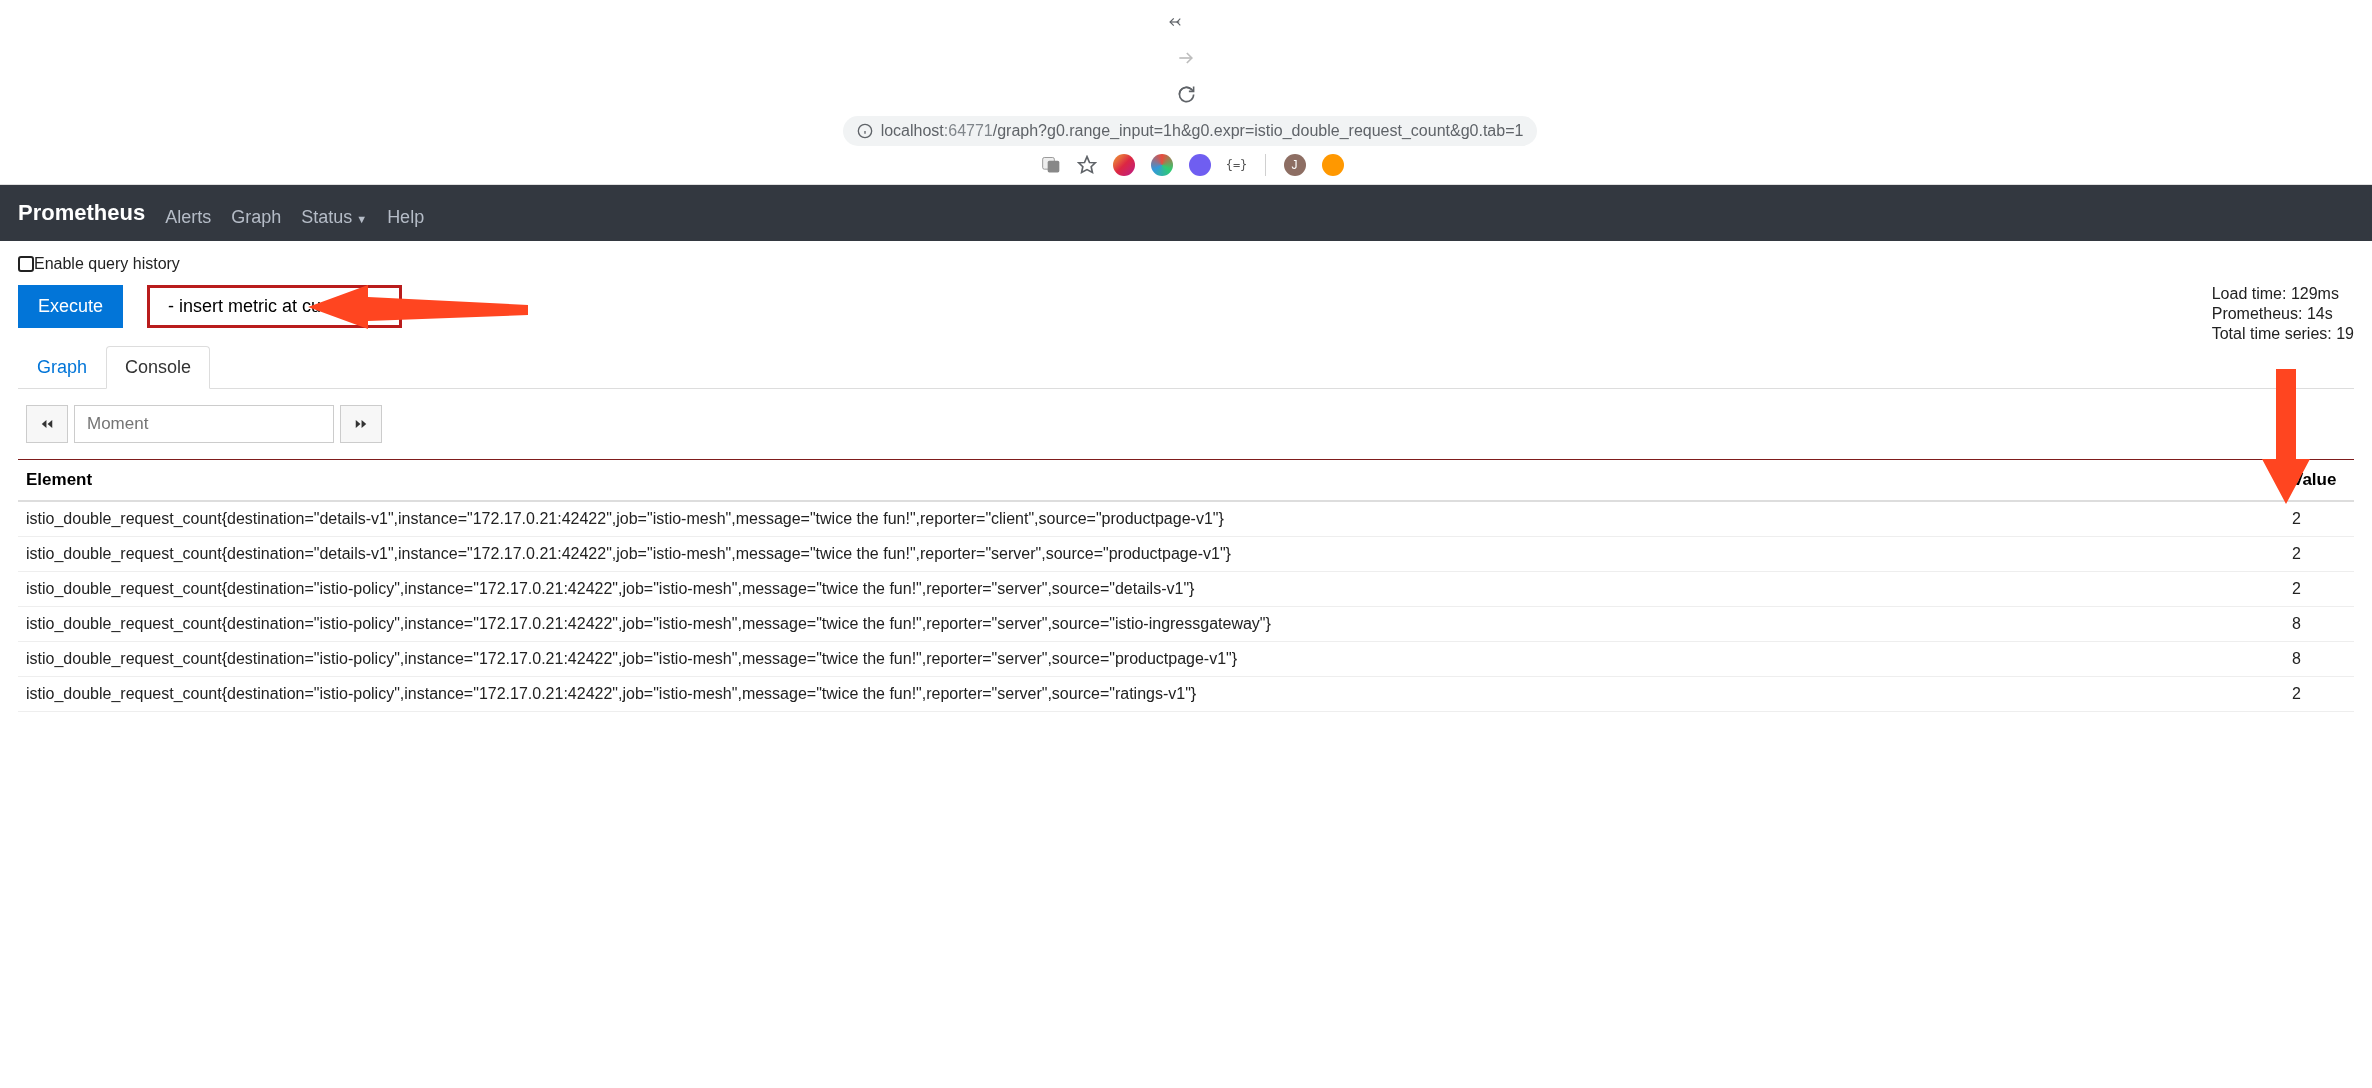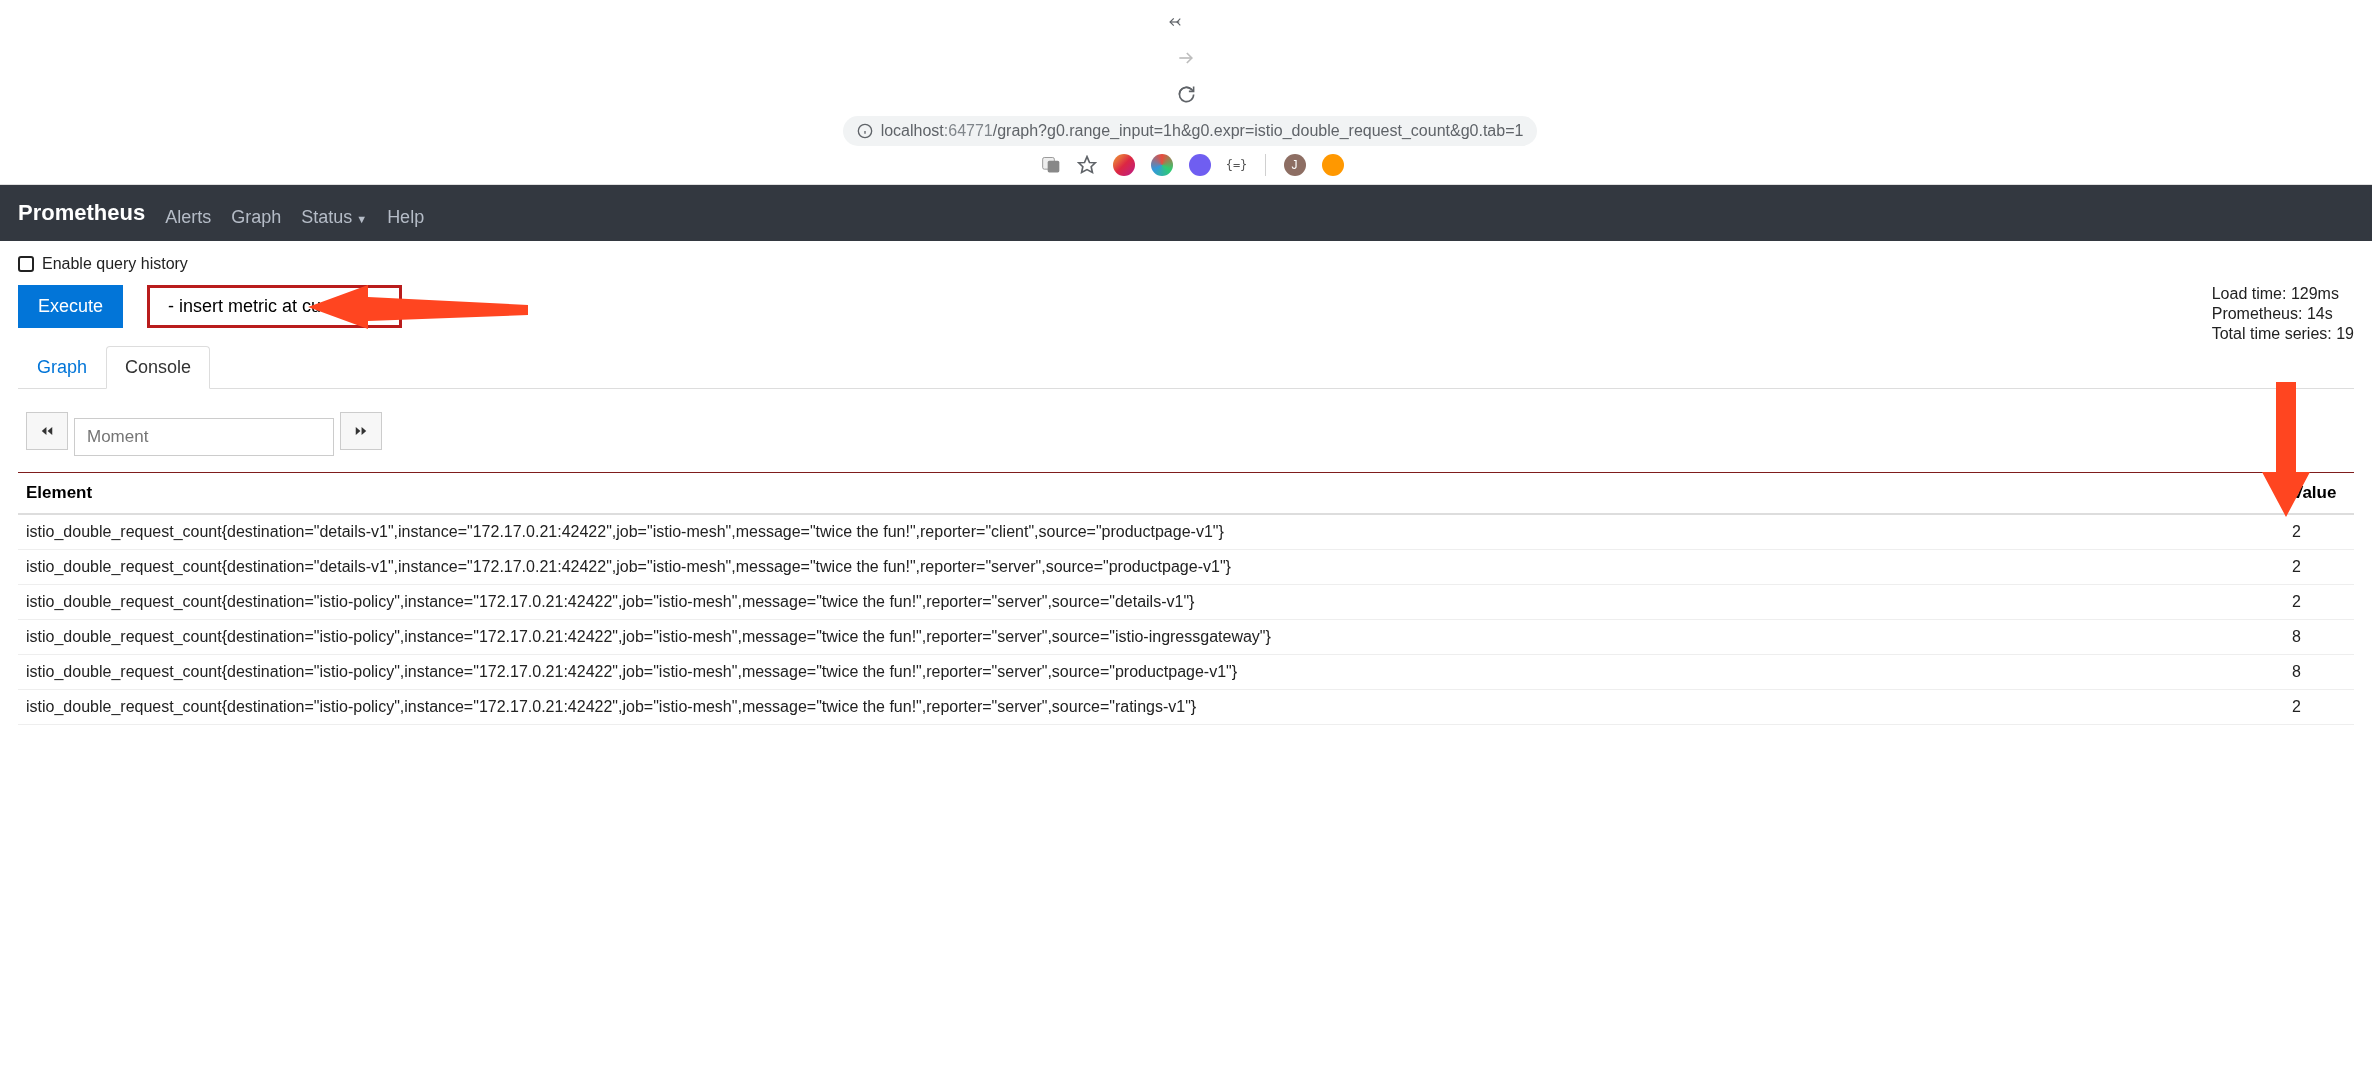--- a/index.html
+++ b/index.html
@@ -55,21 +55,20 @@
     }
     .navbar-brand { font-size: 22px; font-weight: 700; color: #fff; }
     .navbar-link { font-size: 18px; color: #b5bcc7; cursor: pointer; margin-top: 8px; }
     .navbar-caret { font-size: 11px; margin-left: 4px; }
     
     
     .main { padding: 14px 18px; }
     .query-history {
       display: flex;
       align-items: center;
-      gap: 8px;
       margin-bottom: 12px;
       font-size: 16px;
       color: #222;
     }
     .query-history-box {
       width: 16px; height: 16px;
       border: 2px solid #222;
       border-radius: 3px;
     }
     
@@ -152,21 +151,20 @@
       background: #f7f7f7;
       display: flex; align-items: center; justify-content: center;
       cursor: pointer;
       font-size: 15px;
     }
     .moment-input {
       width: 260px; height: 38px;
       border: 1px solid #ccc;
       padding: 0 12px;
       font-size: 17px;
-      margin-top: 13px;
     }
     
     .results-table {
       width: 100%;
       border-collapse: collapse;
     }
     .results-table th {
       text-align: left;
       font-weight: 700;
       font-size: 17px;

